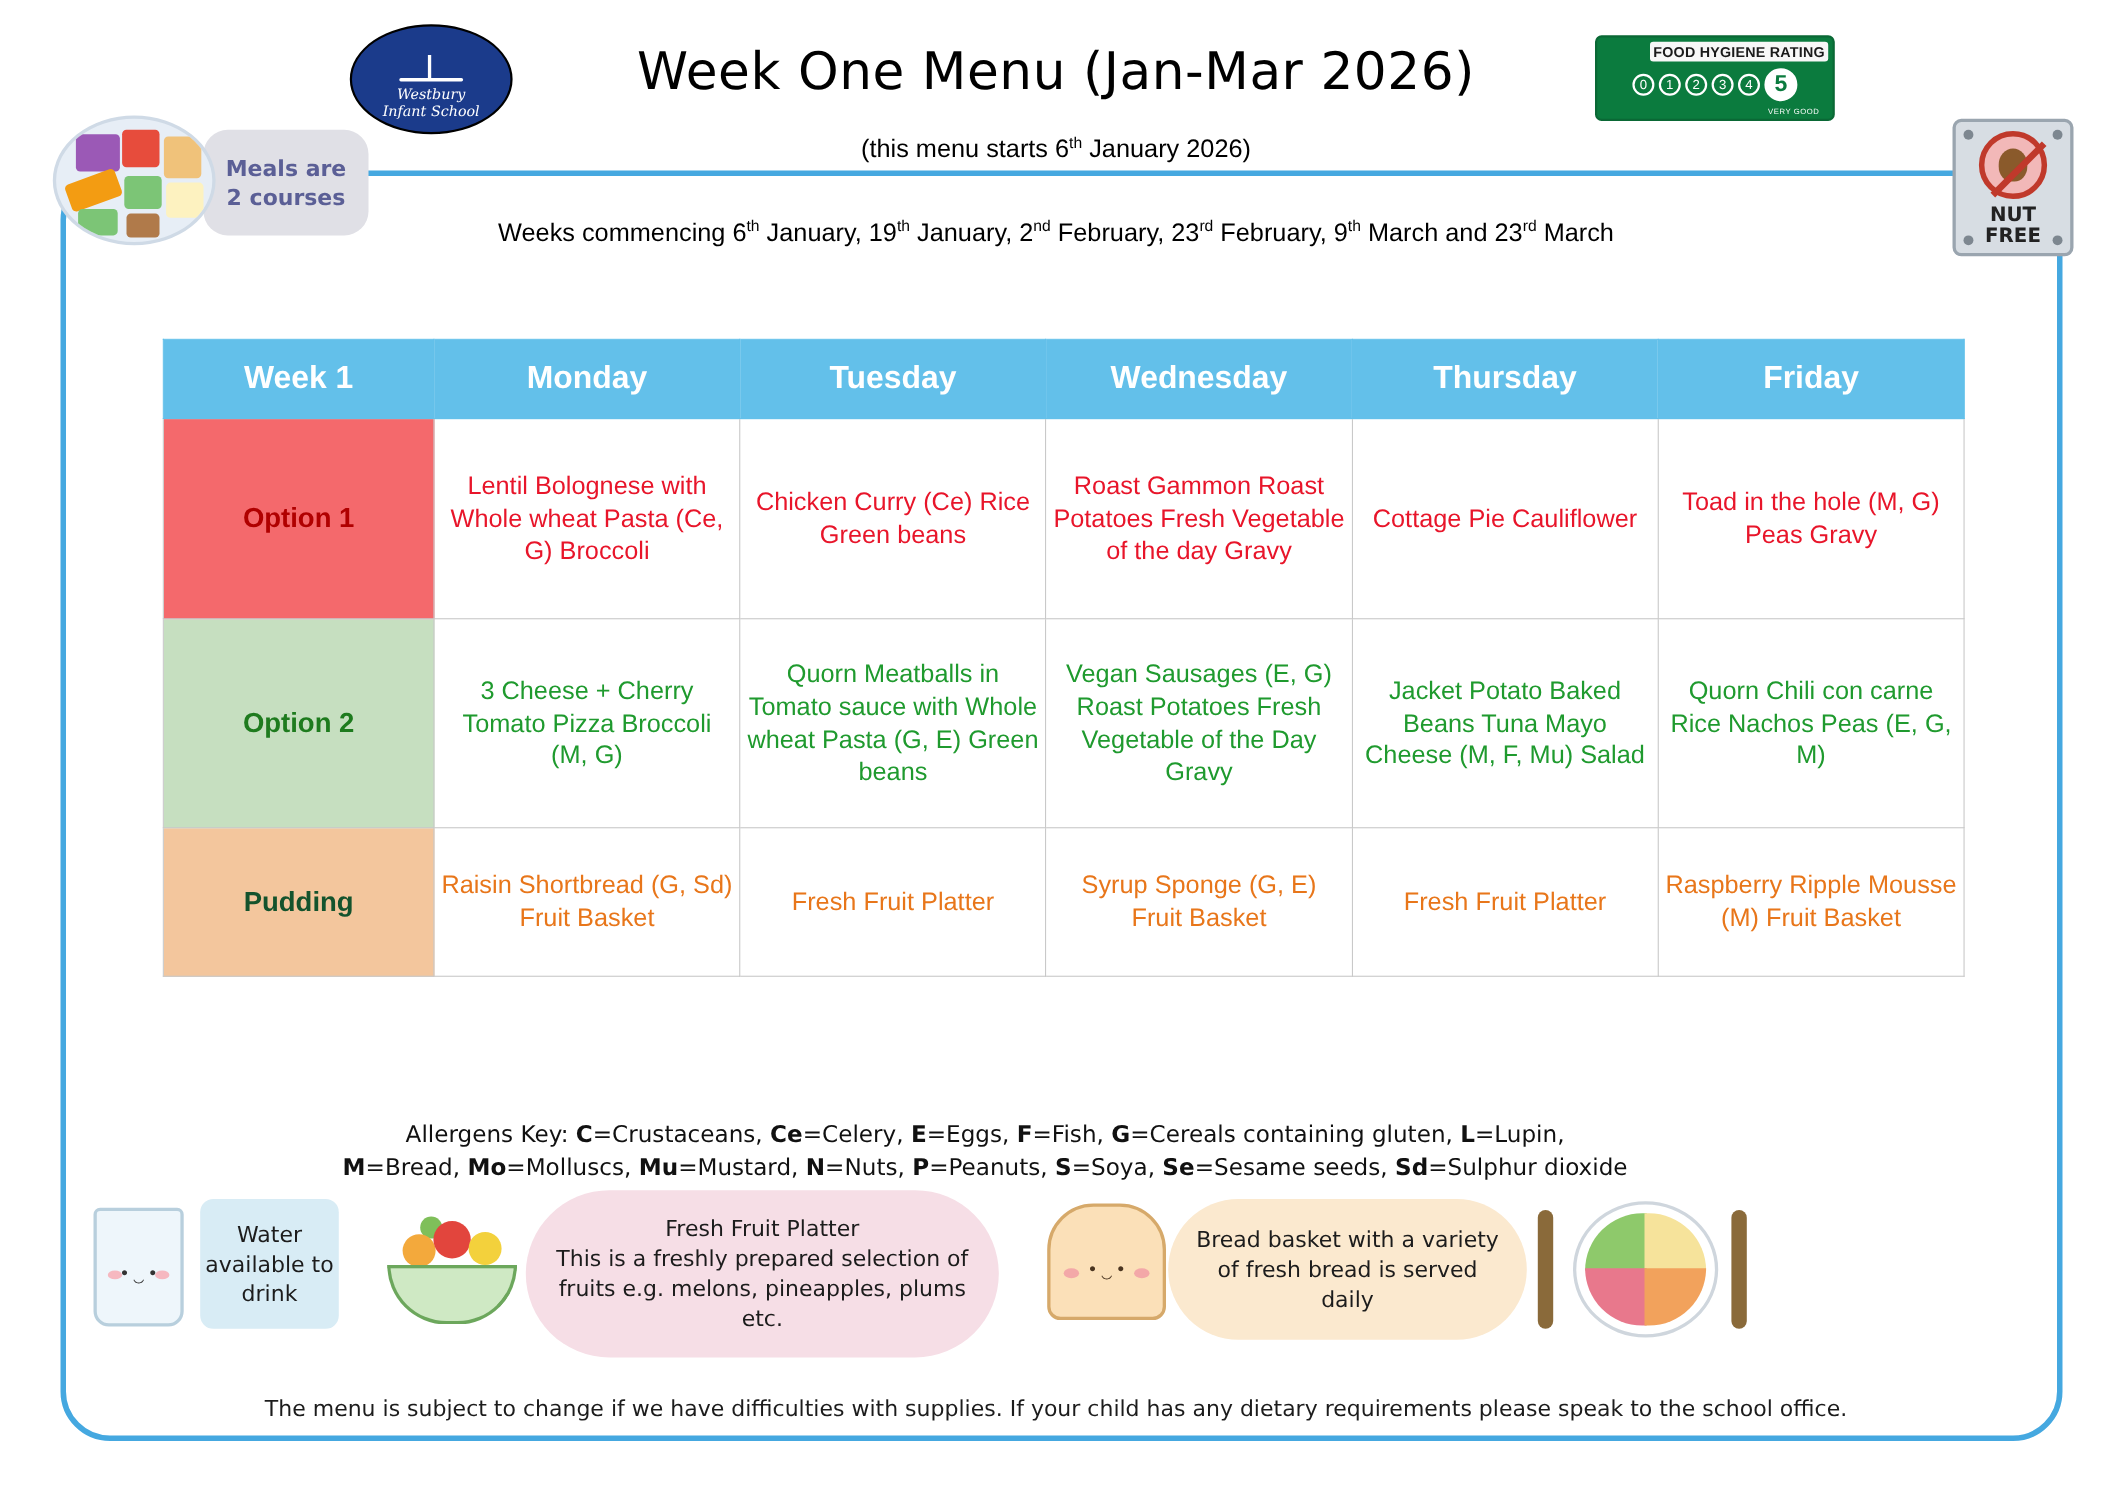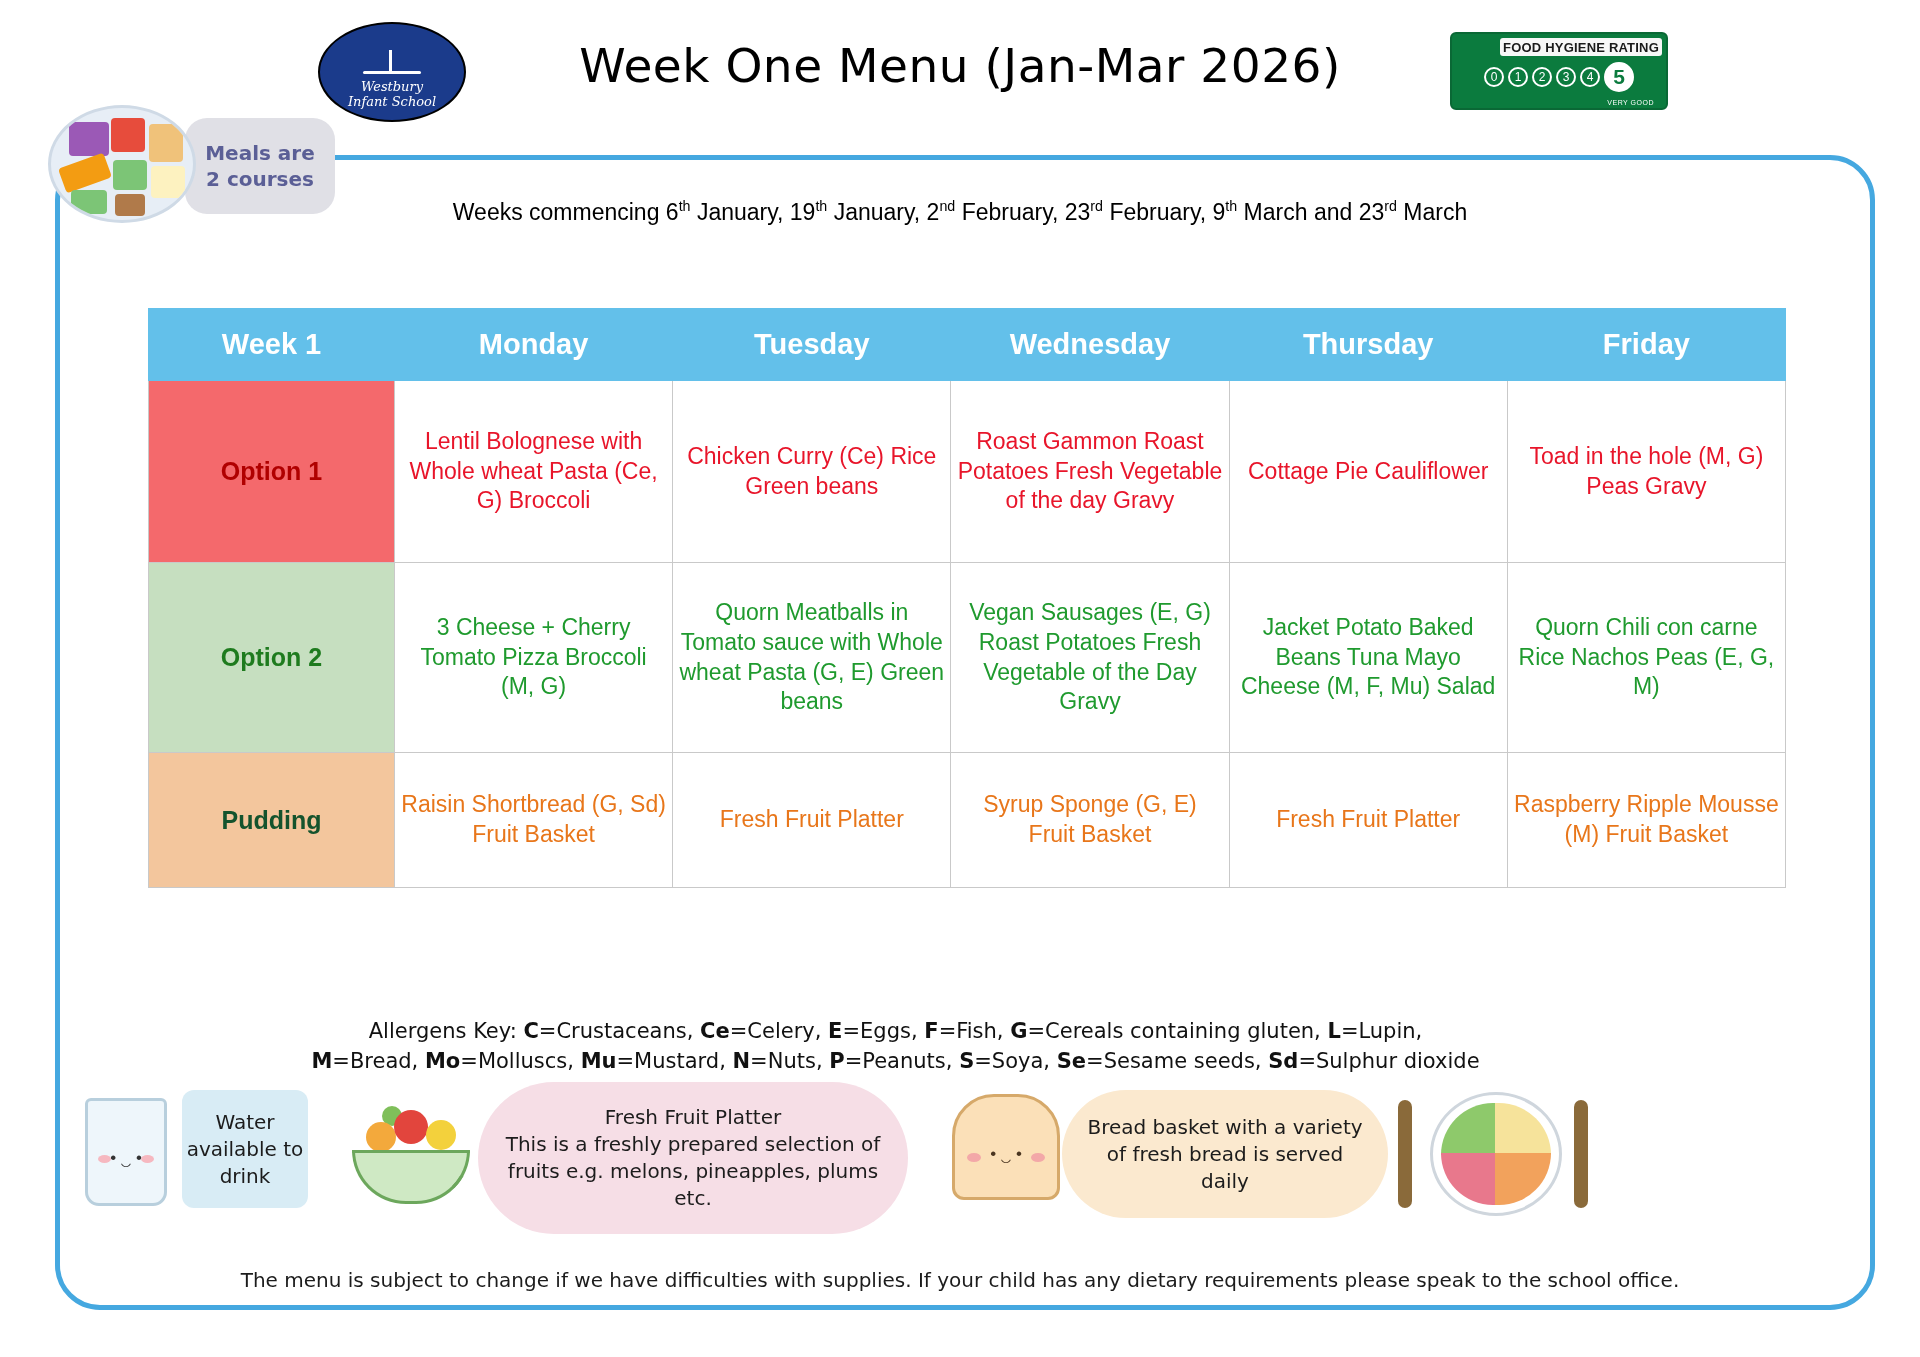--- a/index.html
+++ b/index.html
@@ -423,20 +423,23 @@
   }
 </style>
 </head>
 <body>
 
 <div class="page">
 
   <div class="border-frame"></div>
 
   <div class="title">Week One Menu (Jan-Mar 2026)</div>
+  <div class="subtitle">
+    <span>(this menu starts 6</span><sup>th</sup><span> January 2026)</span>
+  </div>
   <div class="weeks-line">Weeks commencing 6<sup>th</sup> January, 19<sup>th</sup> January, 2<sup>nd</sup> February, 23<sup>rd</sup> February, 9<sup>th</sup> March and 23<sup>rd</sup> March</div>
 
   <div class="logo">
     <div class="crest"></div>
     <div class="logo-name">
       <div>Westbury</div>
       <div>Infant School</div>
     </div>
   </div>
 
@@ -463,20 +466,34 @@
       <div class="fhr-num">0</div>
       <div class="fhr-num">1</div>
       <div class="fhr-num">2</div>
       <div class="fhr-num">3</div>
       <div class="fhr-num">4</div>
       <div class="fhr-num big">5</div>
     </div>
     <div class="fhr-verygood">VERY GOOD</div>
   </div>
 
+  <div class="nutfree">
+    <div class="screw s-tl"></div>
+    <div class="screw s-tr"></div>
+    <div class="screw s-bl"></div>
+    <div class="screw s-br"></div>
+    <div class="circle">
+      <div class="nut"></div>
+      <div class="slash"></div>
+    </div>
+    <div class="label">
+      <div>NUT</div>
+      <div>FREE</div>
+    </div>
+  </div>
 
   <table class="menu">
     <thead>
       <tr>
         <th class="col-label">Week 1</th>
         <th>Monday</th>
         <th>Tuesday</th>
         <th>Wednesday</th>
         <th>Thursday</th>
         <th>Friday</th>

